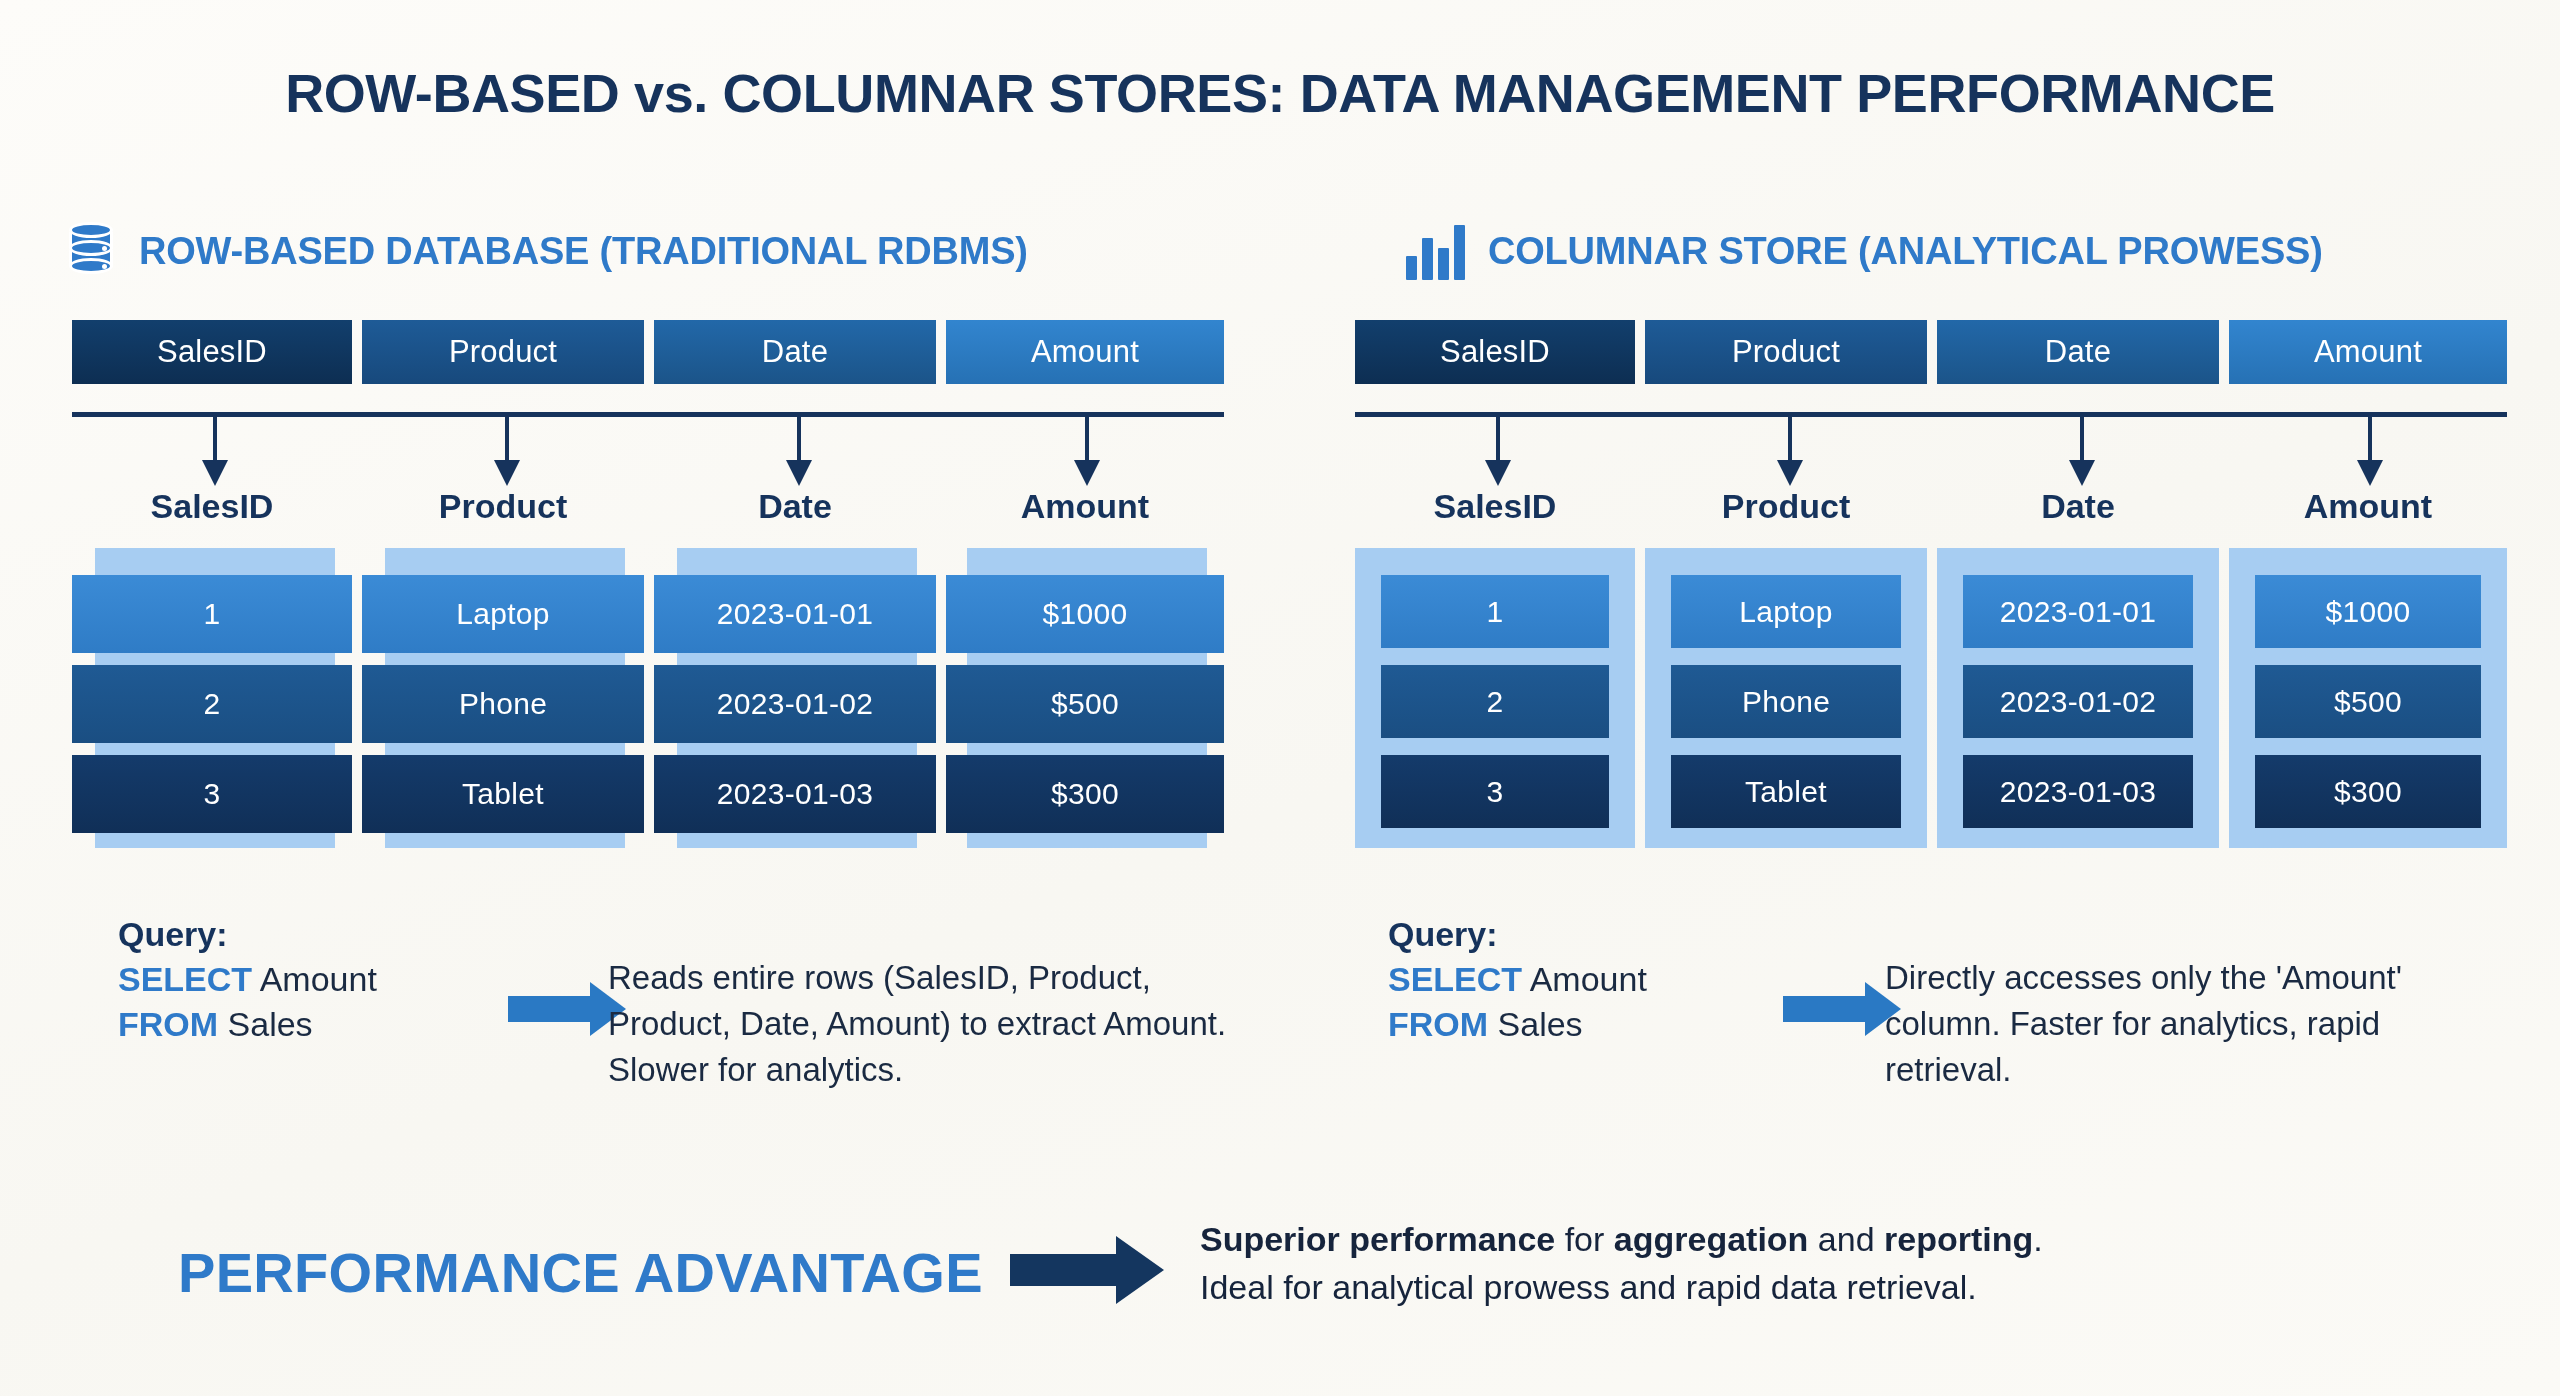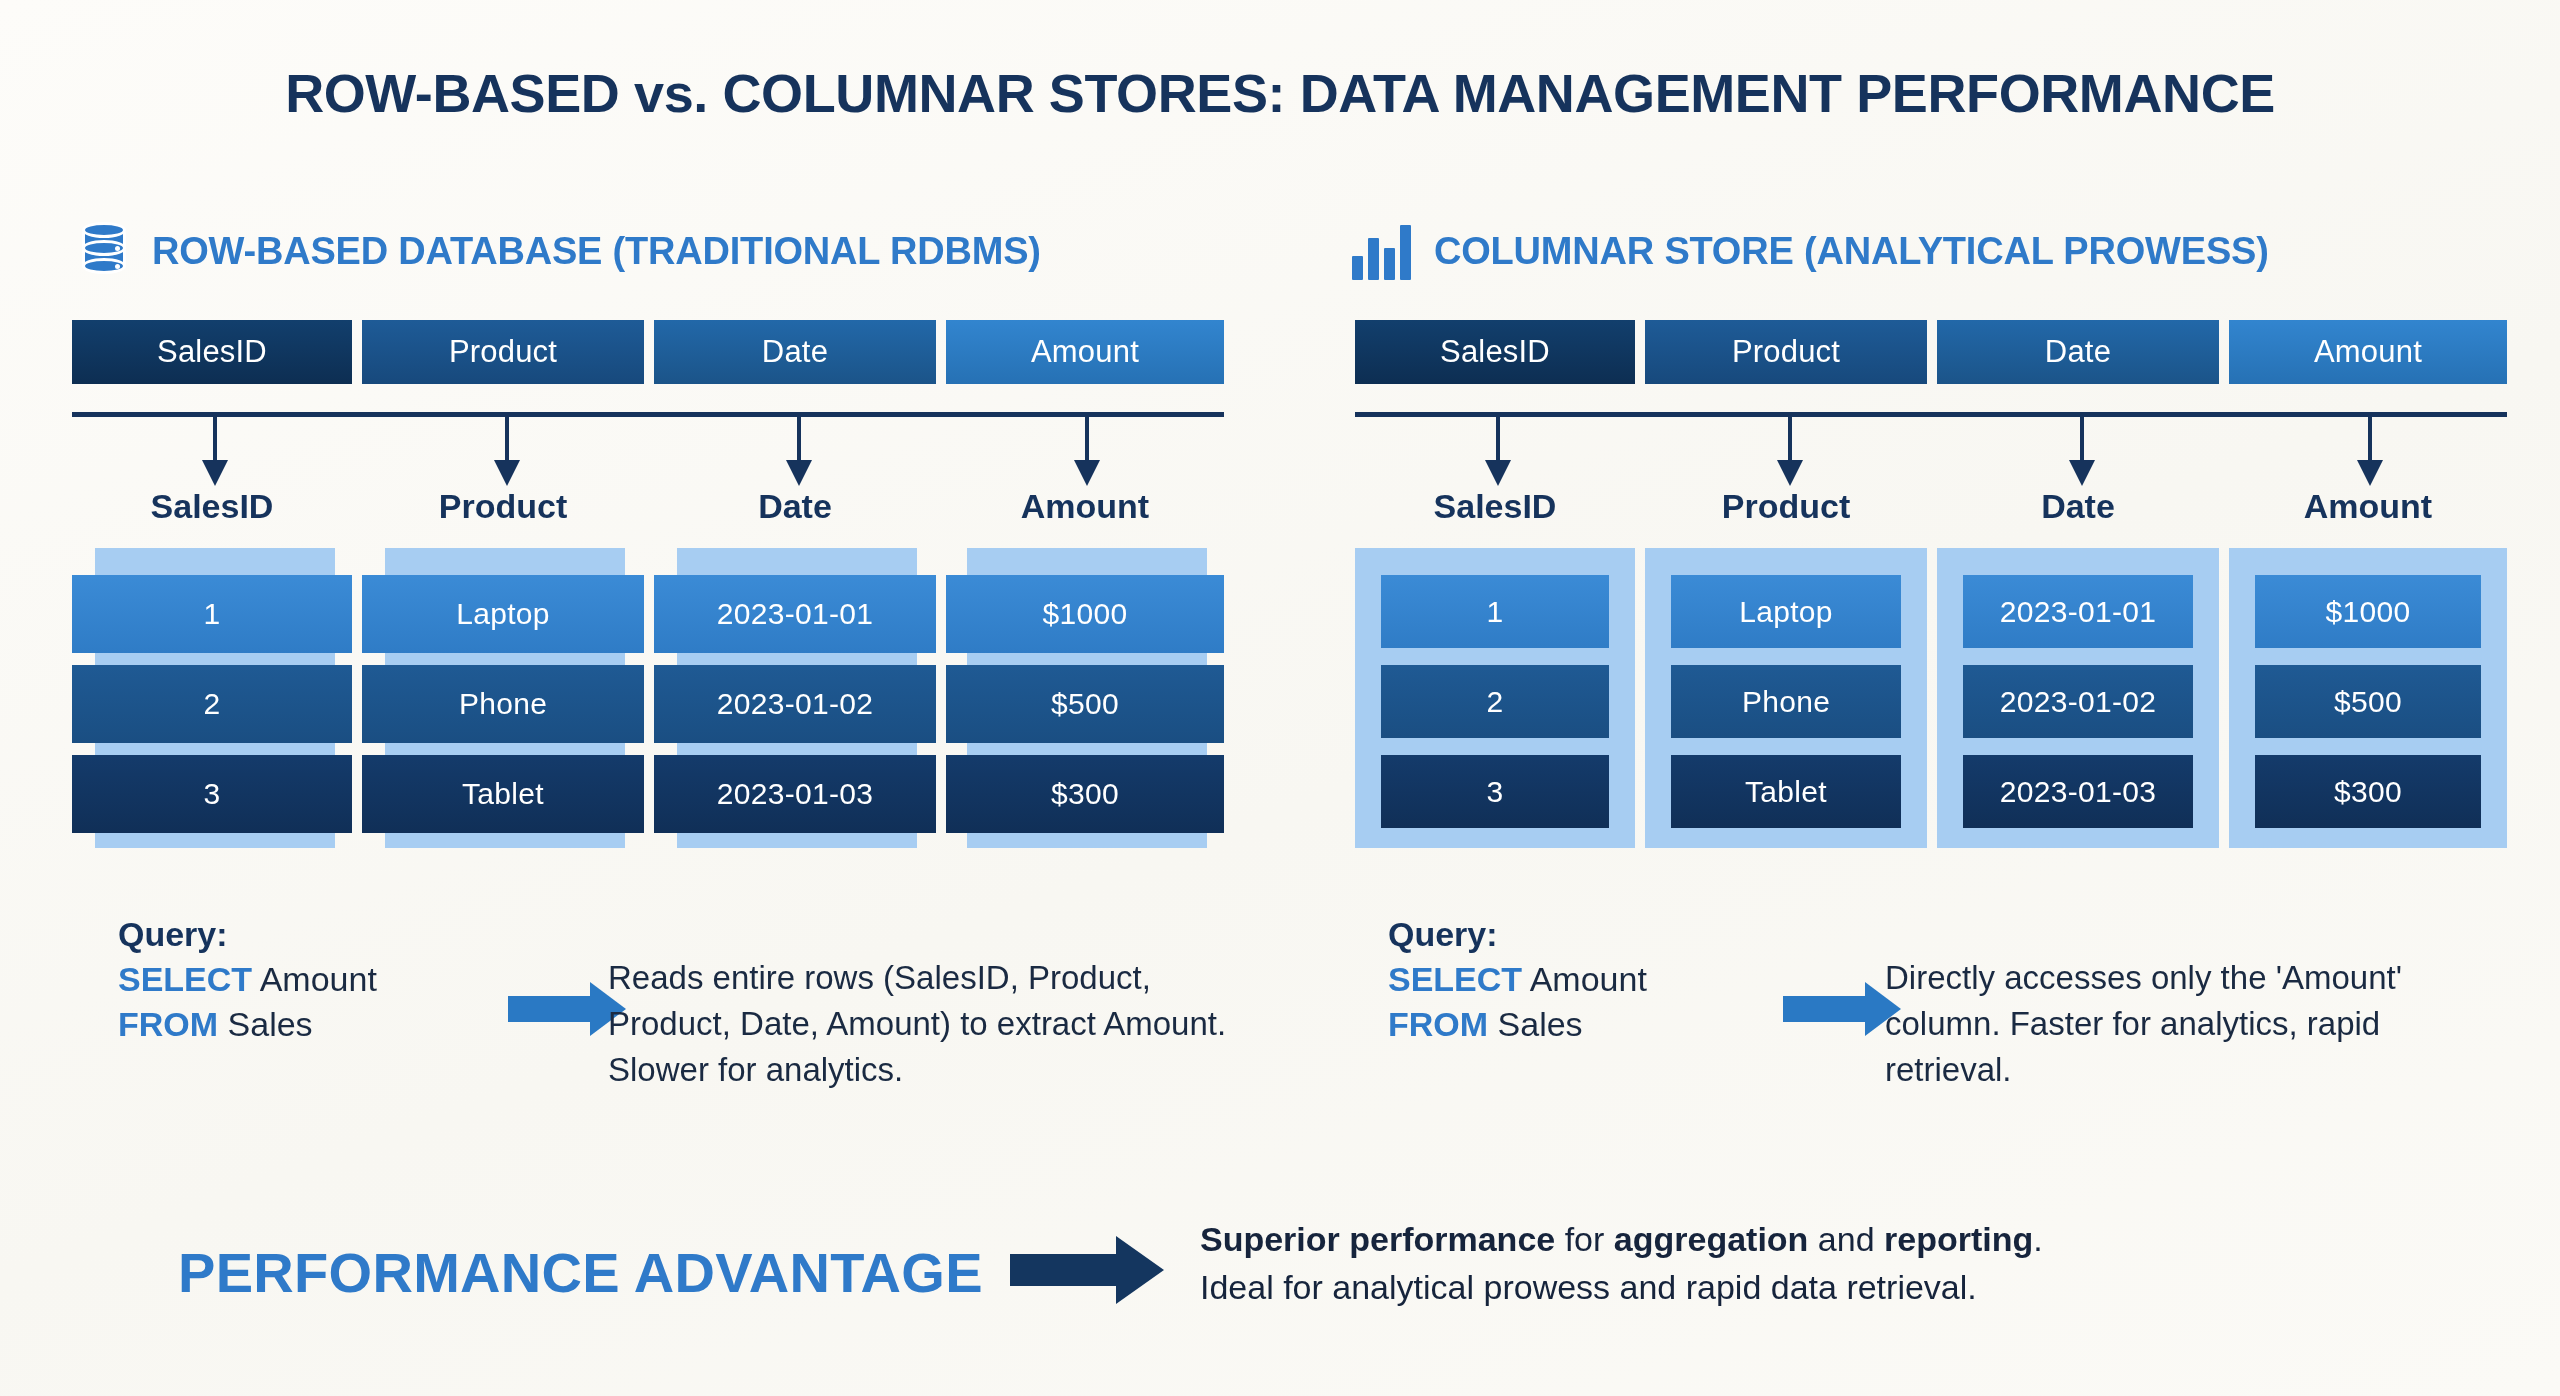--- a/index.html
+++ b/index.html
@@ -177,21 +177,21 @@
   }
   .perf-text b { font-weight: bold; }
 </style>
 </head>
 <body>
 
 <div id="canvas">
 
   <div class="title">ROW-BASED vs. COLUMNAR STORES: DATA MANAGEMENT PERFORMANCE</div>
 
-  <div class="panel-head" style="left:78px; top:216px;">
+  <div class="panel-head" style="left:65px; top:216px;">
     <span class="db-icon">
       <span class="body" style="top:12px;"></span>
       <span class="body" style="top:30px;"></span>
       <span class="disc" style="top:2px;"></span>
       <span class="disc" style="top:20px;"></span>
       <span class="disc" style="top:38px;"></span>
       <span class="dot" style="top:26px;"></span>
       <span class="dot" style="top:44px;"></span>
     </span>
     <span class="head-text">ROW-BASED DATABASE (TRADITIONAL RDBMS)</span>
@@ -252,21 +252,21 @@
     <div class="q-line"><span class="q-kw">FROM</span><span> Sales</span></div>
   </div>
 
   <div class="r-arrow" style="left:508px; top:982px; width:118px; height:54px;">
     <span class="shaft" style="width:84px;"></span>
       <span class="tip" style="left:82px;"></span>
   </div>
 
   <div class="desc" style="left:608px; top:908px; width:620px;">Reads entire rows (SalesID, Product,  Product, Date, Amount) to extract Amount. Slower for analytics.</div>
 
-  <div class="panel-head" style="left:1352px; top:216px;justify-content:space-between;">
+  <div class="panel-head" style="left:1406px; top:216px;justify-content:space-between;">
     <span class="bar-icon">
       <i style="height:24px;"></i>
       <i style="height:42px;"></i>
       <i style="height:32px;"></i>
       <i style="height:55px;"></i>
     </span>
     <span class="head-text">COLUMNAR STORE (ANALYTICAL PROWESS)</span>
   </div>
 
   <div class="hdr-cell hdr-0" style="left:1355px; top:320px; width:280px;">SalesID</div>

